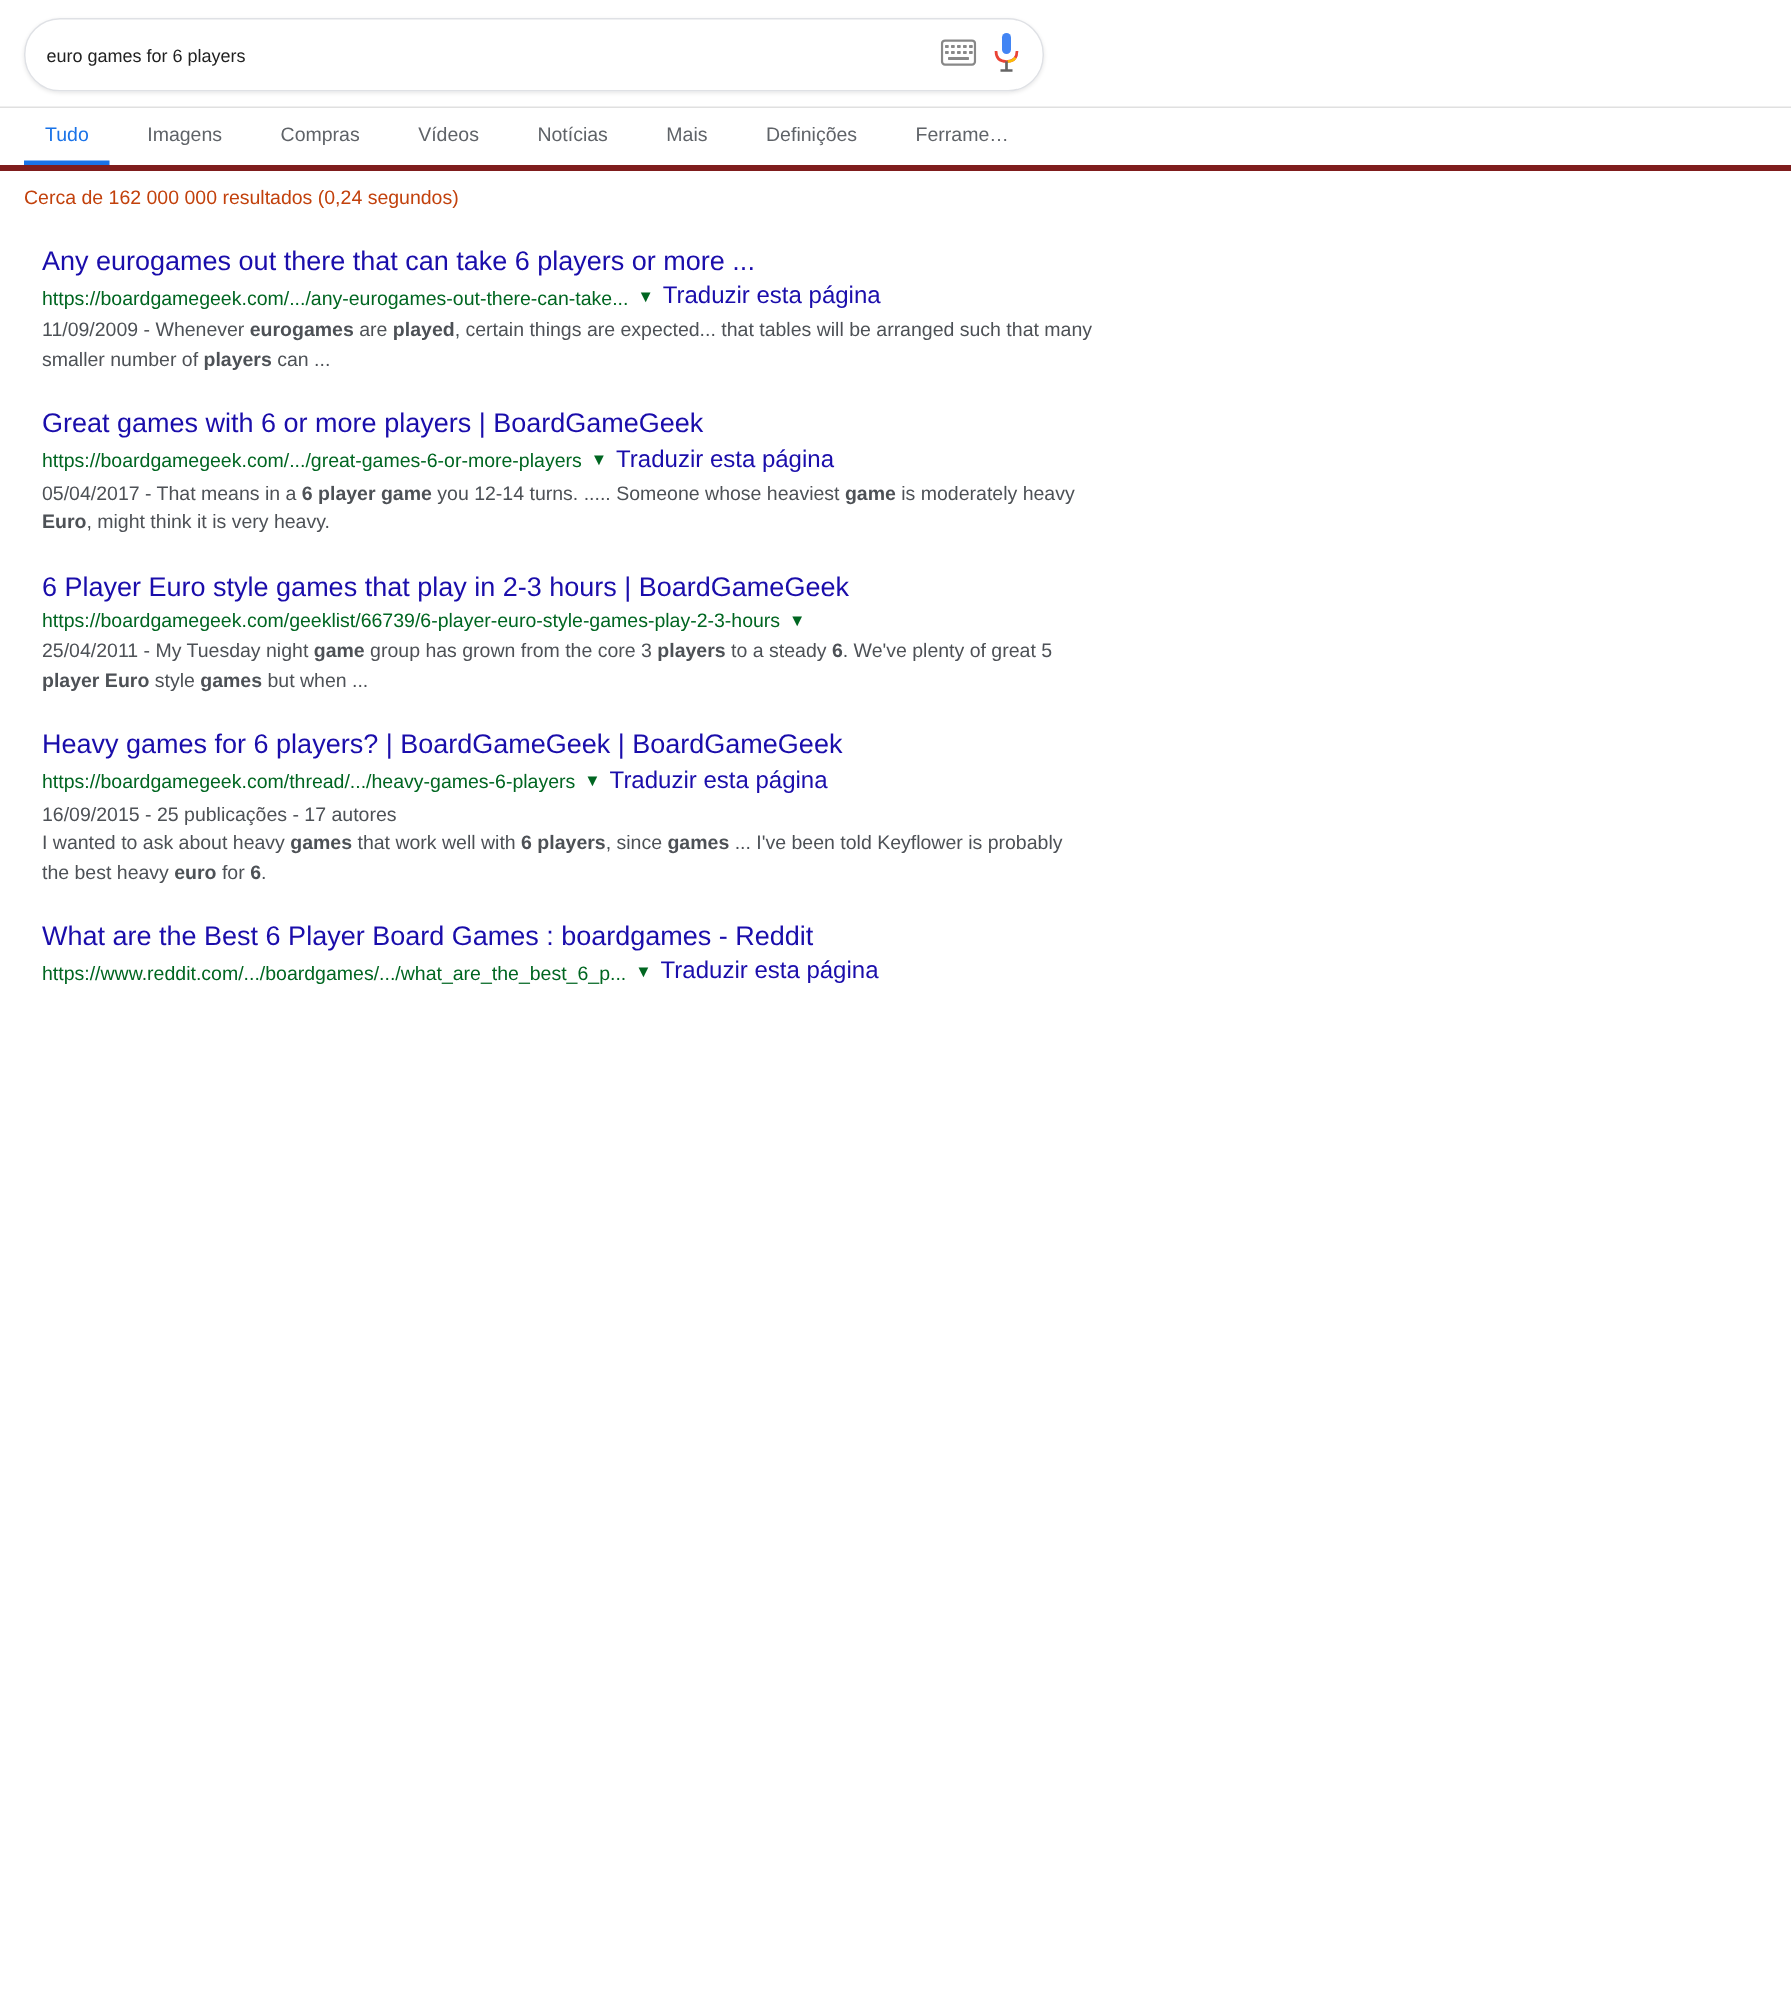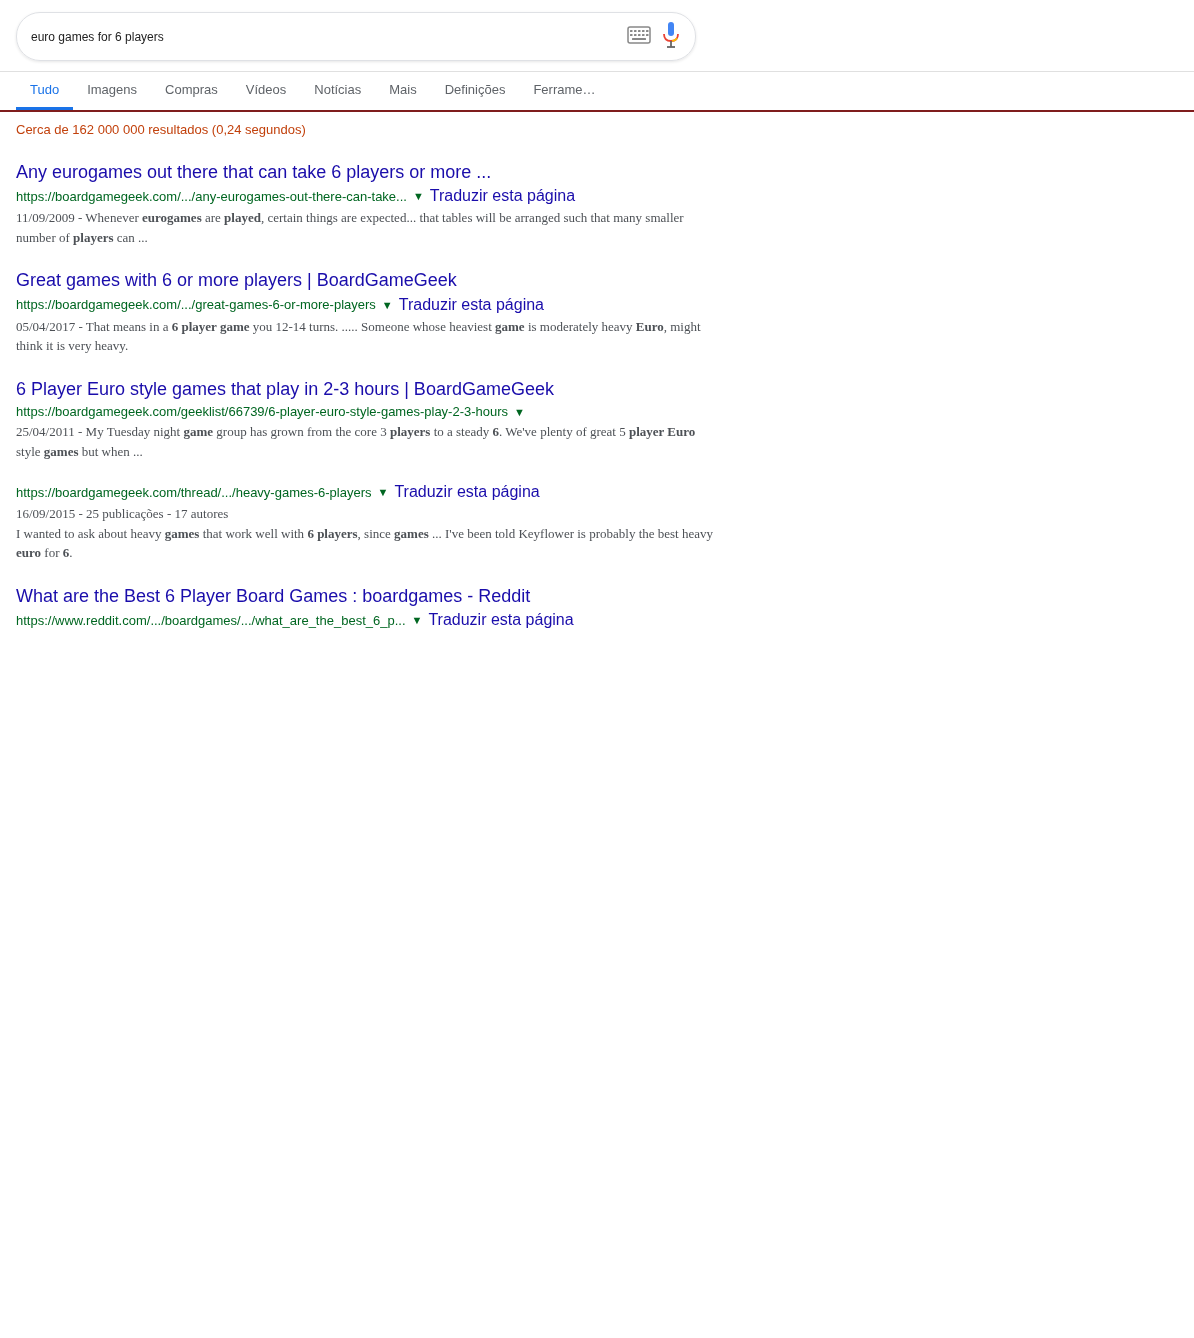--- a/index.html
+++ b/index.html
@@ -35,23 +35,23 @@
     }
     .search-icons {
       display: flex;
       align-items: center;
       gap: 10px;
     }
 
     
     .tabs {
       display: flex;
-      gap: 0;
+      gap: 11px;
       padding: 0 16px;
-      border-bottom: 2px solid #7f1d1d;
+      border-bottom: 4px solid #7f1d1d;
       margin-top: 0;
     }
     .tab {
       padding: 10px 14px;
       font-size: 13px;
       color: #5f6368;
       cursor: pointer;
       border-bottom: 3px solid transparent;
       white-space: nowrap;
     }
@@ -63,21 +63,21 @@
 
     
     .results-info {
       padding: 10px 16px 6px 16px;
       color: #c2410c;
       font-size: 13px;
     }
 
     
     .results {
-      padding: 0 16px;
+      padding: 0 28px;
     }
     .result-item {
       max-width: 700px;
       padding: 18px 0 4px 0;
       border-bottom: none;
     }
     .result-title {
       font-size: 18px;
       color: #1a0dab;
       cursor: pointer;
@@ -101,21 +101,20 @@
     }
     .result-translate {
       color: #1a0dab;
       font-size: 16px;
       cursor: pointer;
     }
     .result-snippet {
       color: #4d5156;
       font-size: 13px;
       line-height: 1.5;
-      font-family: Liberation Serif, serif;
     }
     .result-snippet b {
       color: #4d5156;
       font-weight: bold;
     }
   </style>
 </head>
 <body>
 
 <div class="search-bar-wrapper">
@@ -198,20 +197,21 @@
     <div class="result-url-line">
       <span class="result-url">https://boardgamegeek.com/geeklist/66739/6-player-euro-style-games-play-2-3-hours</span>
       <span class="result-arrow">▼</span>
     </div>
     <div class="result-snippet">
       25/04/2011 - My Tuesday night <b>game</b> group has grown from the core 3 <b>players</b> to a steady <b>6</b>. We've plenty of great 5 <b>player Euro</b> style <b>games</b> but when ...
     </div>
   </div>
 
   <div class="result-item">
+    <div class="result-title">Heavy games for 6 players? | BoardGameGeek | BoardGameGeek</div>
     <div class="result-url-line">
       <span class="result-url">https://boardgamegeek.com/thread/.../heavy-games-6-players</span>
       <span class="result-arrow">▼</span>
       <span class="result-translate">Traduzir esta página</span>
     </div>
     <div class="result-snippet">
       16/09/2015 - 25 publicações - 17 autores<br>
       I wanted to ask about heavy <b>games</b> that work well with <b>6 players</b>, since <b>games</b> ... I've been told Keyflower is probably the best heavy <b>euro</b> for <b>6</b>.
     </div>
   </div>

